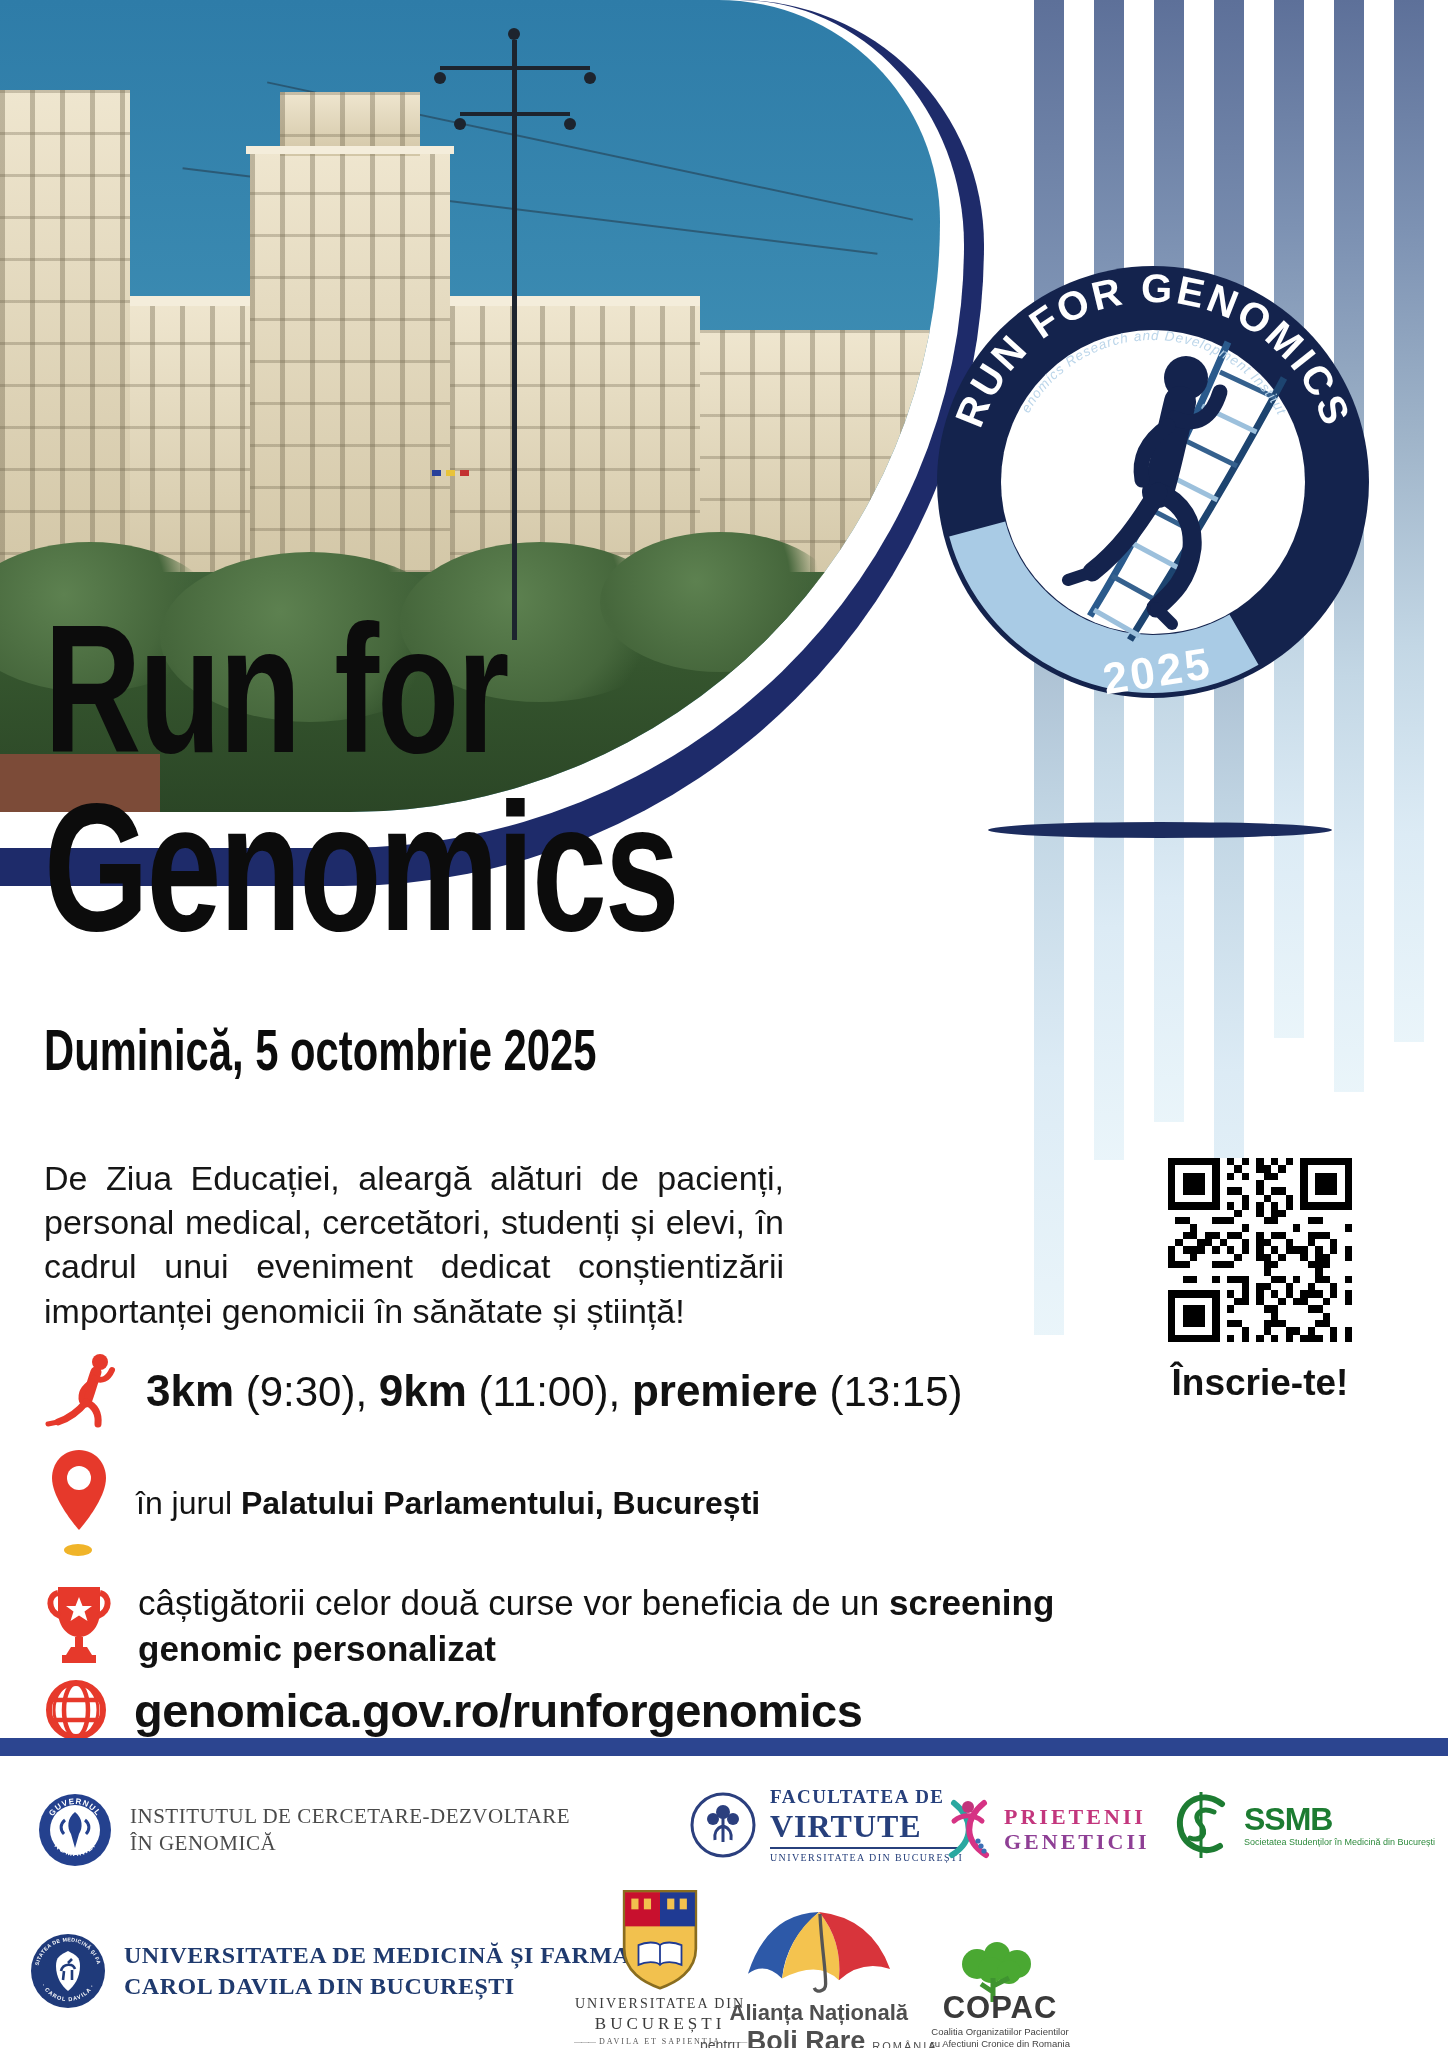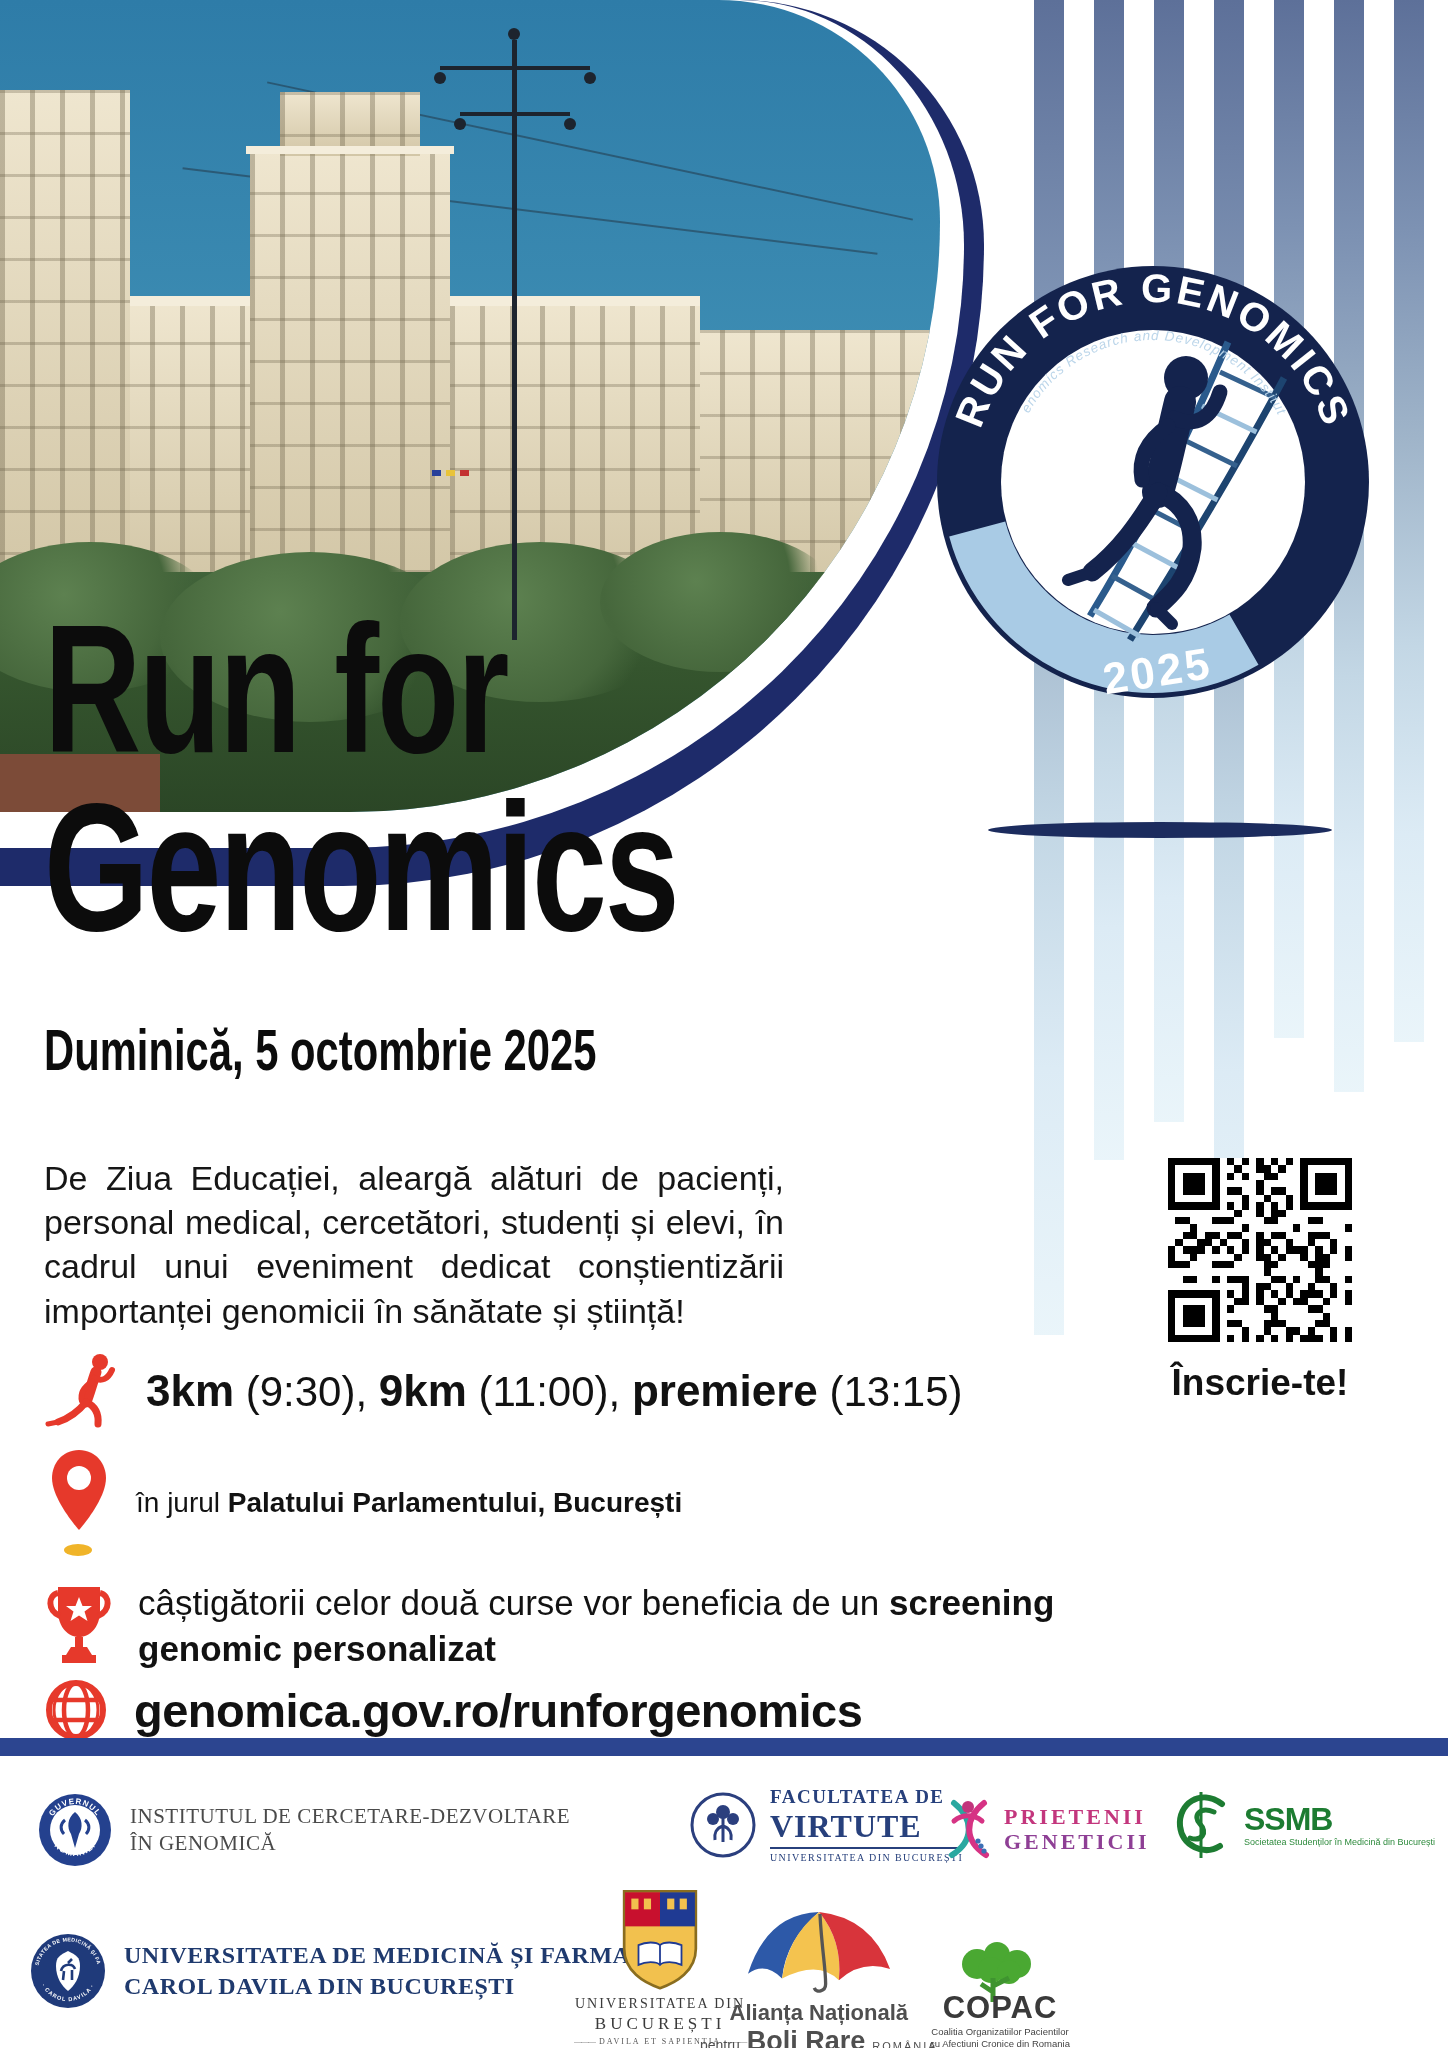--- a/index.html
+++ b/index.html
@@ -43,21 +43,21 @@
   .date-line{position:absolute;left:44px;top:1016px;font-size:58px;font-weight:bold;letter-spacing:0;
     transform:scaleX(.72);transform-origin:0 50%;white-space:nowrap;color:#0c0c0c;z-index:4;}
   .intro{position:absolute;left:44px;top:1122px;width:740px;font-size:34px;line-height:1.3;
     text-align:justify;color:#161616;z-index:4;}
 
   
   .bullet{position:absolute;display:flex;align-items:center;z-index:4;color:#121212;}
   .bullet .txt{margin-left:26px;}
   .sched{font-size:42px;}
   .sched b{font-size:44px;}
-  .loc{font-size:28px;}
+  .loc{font-size:32px;}
   .prize{font-size:35px;line-height:1.32;width:1000px;}
   .web{font-size:47px;font-weight:bold;letter-spacing:-0.5px;}
 
   
   .qr-wrap{position:absolute;left:1168px;top:1158px;width:184px;z-index:4;text-align:center;}
   .qr-label{margin-top:16px;font-size:37px;font-weight:bold;color:#121212;white-space:nowrap;}
 
   
   .divider{position:absolute;left:0;top:1738px;width:1448px;height:18px;background:#2c4590;z-index:5;}
   .footer-item{position:absolute;display:flex;align-items:center;z-index:5;}

